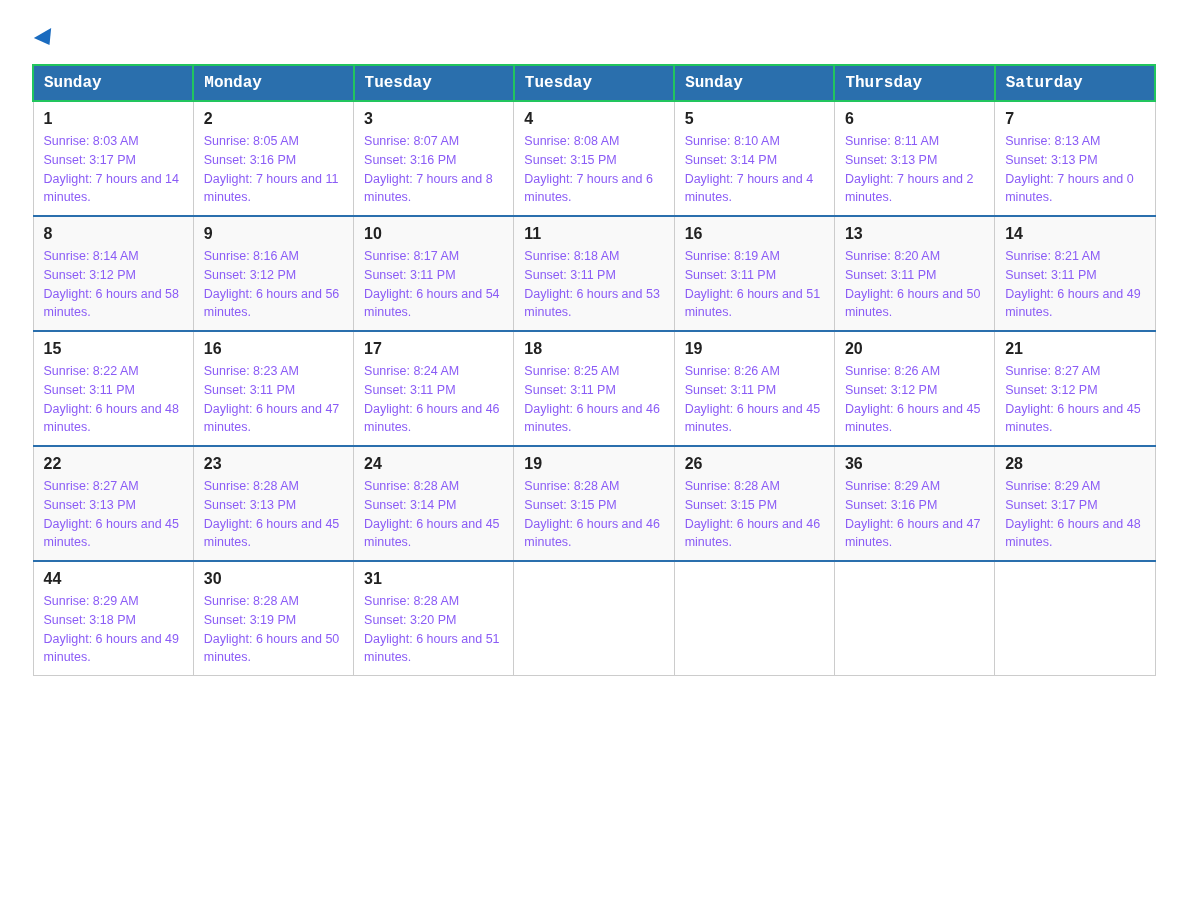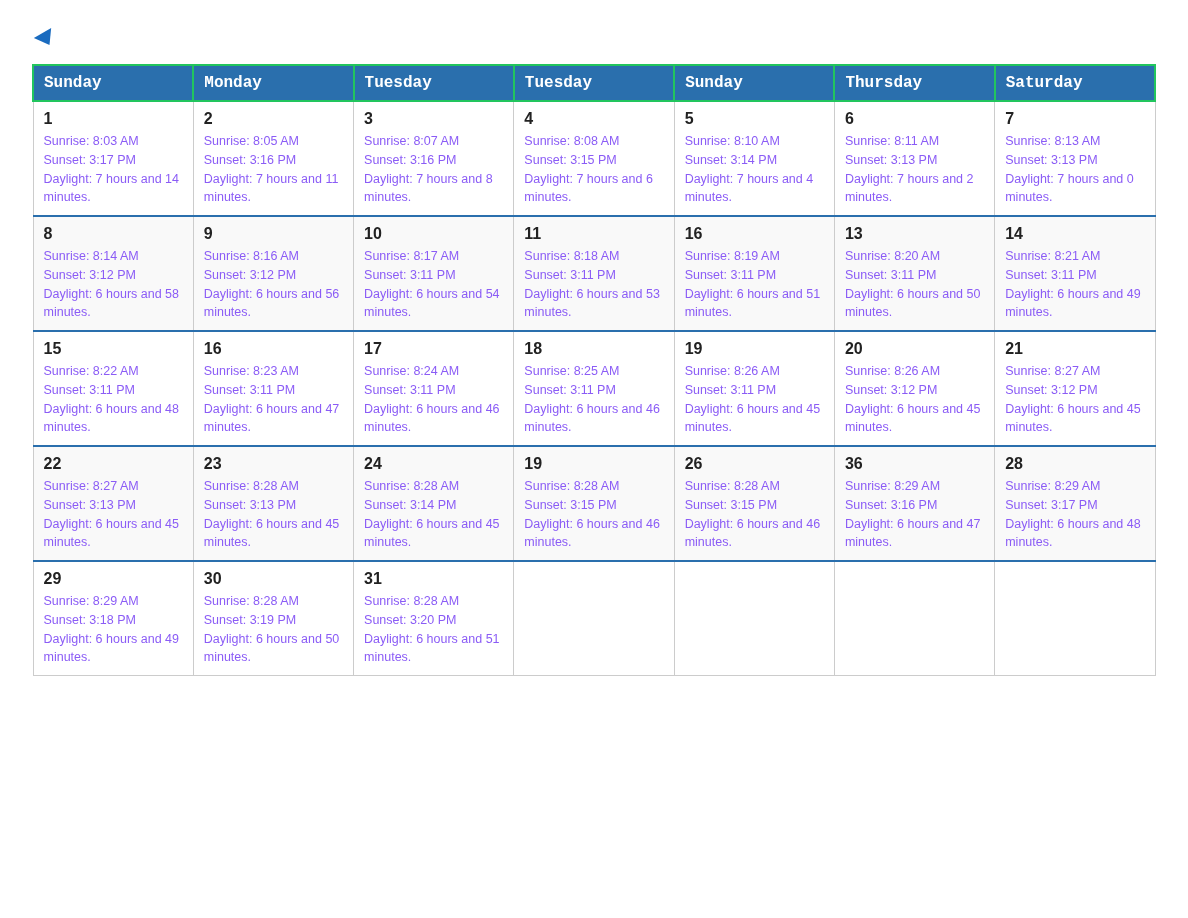--- a/index.html
+++ b/index.html
@@ -251,21 +251,21 @@
         <span class="day-number">36</span>
         <span class="day-info">Sunrise: 8:29 AM<br>Sunset: 3:16 PM<br>Daylight: 6 hours and 47 minutes.</span>
       </td>
         <td>
         <span class="day-number">28</span>
         <span class="day-info">Sunrise: 8:29 AM<br>Sunset: 3:17 PM<br>Daylight: 6 hours and 48 minutes.</span>
       </td>
       </tr>
       <tr class="row-border-top">
         <td>
-        <span class="day-number">29</span>
+        <span class="day-number">44</span>
         <span class="day-info">Sunrise: 8:29 AM<br>Sunset: 3:18 PM<br>Daylight: 6 hours and 49 minutes.</span>
       </td>
         <td>
         <span class="day-number">30</span>
         <span class="day-info">Sunrise: 8:28 AM<br>Sunset: 3:19 PM<br>Daylight: 6 hours and 50 minutes.</span>
       </td>
         <td>
         <span class="day-number">31</span>
         <span class="day-info">Sunrise: 8:28 AM<br>Sunset: 3:20 PM<br>Daylight: 6 hours and 51 minutes.</span>
       </td>

